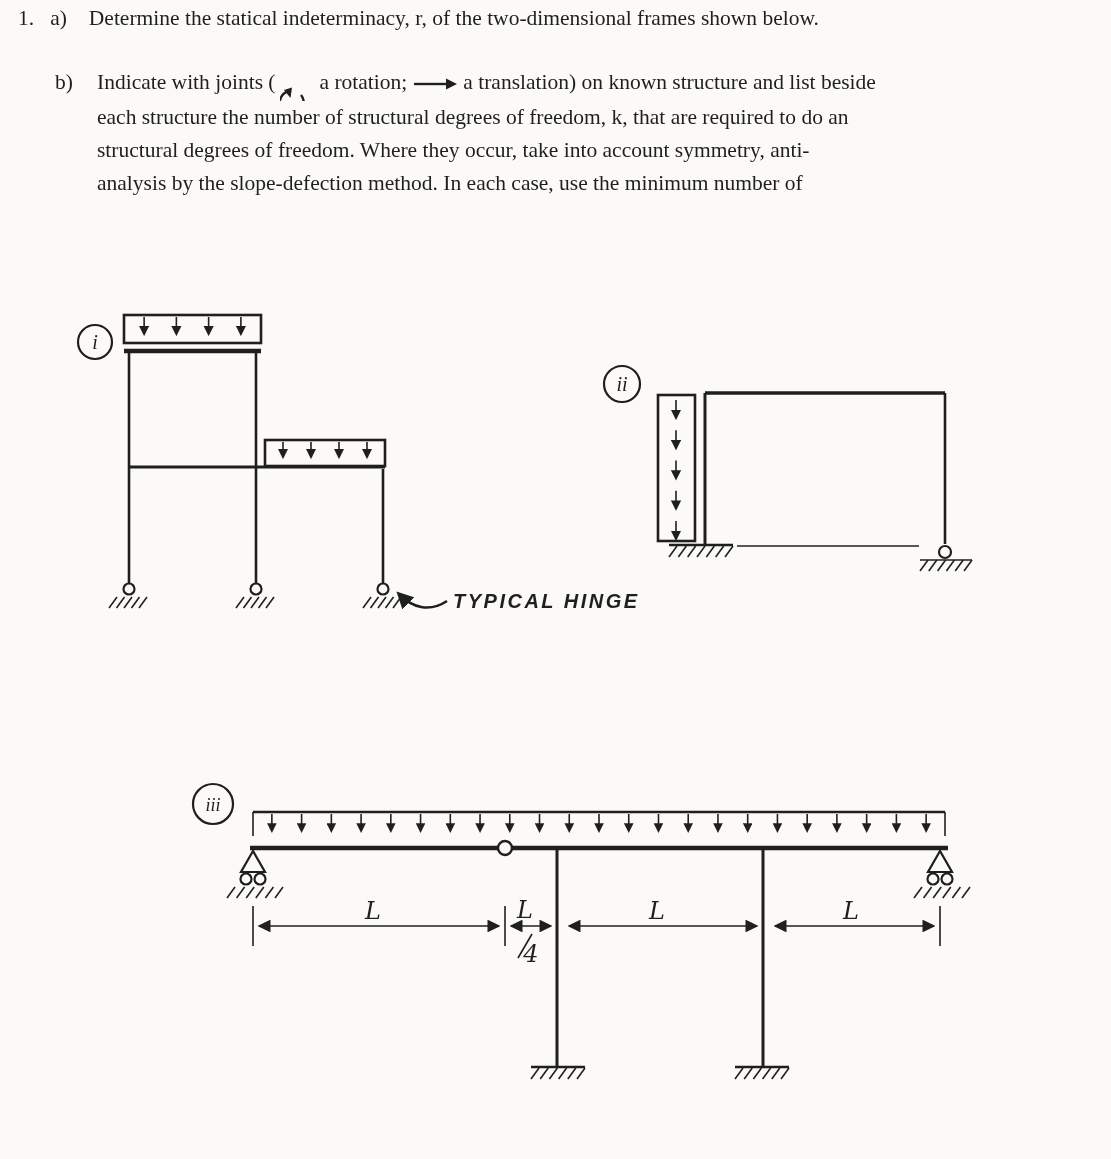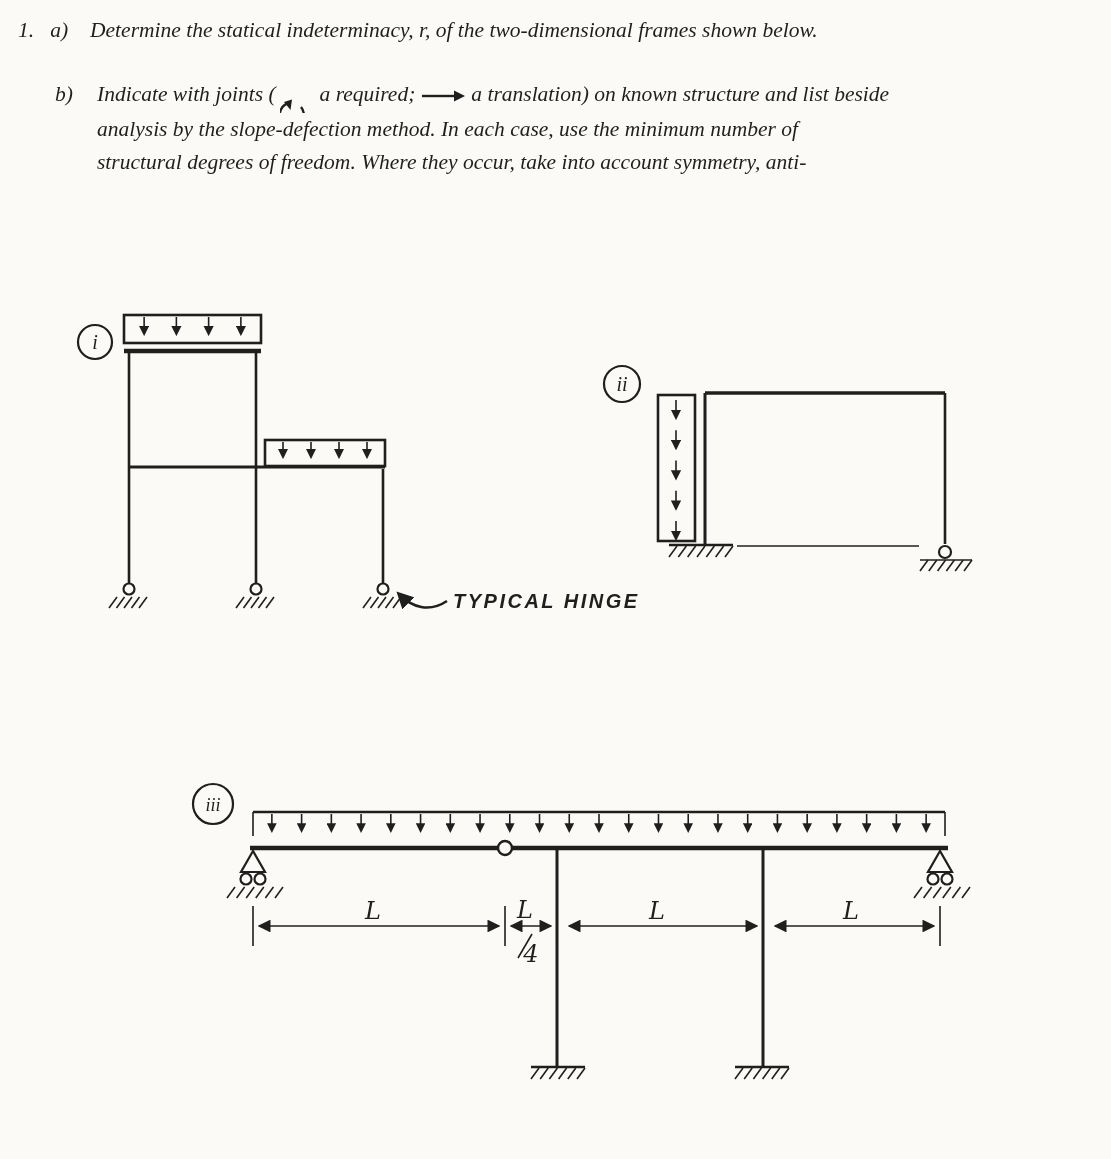--- a/index.html
+++ b/index.html
@@ -3,21 +3,21 @@
 <meta charset="utf-8">
 <style>
   :root{ --ink:#1f1f1f; --paper:#fbfaf6; }
   html,body{margin:0;padding:0;}
   body{background:#e9e8e4;}
   .page{
     position:relative; width:1111px; height:1159px; margin:0 auto;
     background:var(--paper); color:var(--ink);
     font-family:"Liberation Serif",serif; overflow:hidden;
   }
-  .text-block{ position:absolute; left:18px; top:14px; font-size:21.5px; line-height:33px;font-style:italic; }
+  .text-block{ position:absolute; left:18px; top:2px; font-size:21.5px; line-height:33px; }
   .row-a{ white-space:nowrap; }
   .row-a .n1{ margin-right:16px; }
   .row-a .n2{ margin-right:22px; }
   .row-b{ display:flex; margin-top:31px; margin-left:37px; }
   .row-b .blabel{ flex:0 0 42px; }
   .b-line{ white-space:nowrap; }
   .inline-icon{ display:inline-block; vertical-align:middle; margin:0 4px; }
   .inline-icon path, .inline-icon line{ stroke:var(--ink); fill:none; stroke-width:2.4; }
   .inline-icon .fill{ fill:var(--ink); stroke:none; }
 
@@ -47,27 +47,28 @@
     <div class="row-a">
       <span class="n1">1.</span><span class="n2">a)</span><span>Determine the statical indeterminacy, r, of the two-dimensional frames shown below.</span>
     </div>
     <div class="row-b">
       <span class="blabel">b)</span>
       <div>
         <div class="b-line">
           <span>Indicate with joints (</span><svg class="inline-icon" width="36" height="34" viewBox="0 0 36 34">
               <path d="M21 28 A 12 12 0 1 1 9 24"></path>
               <polygon class="fill" points="12,20.5 4,23 10.5,31"></polygon>
-            </svg><span>a required;</span><svg class="inline-icon" width="48" height="14" viewBox="0 0 48 14">
+            </svg><span>a rotation;</span><svg class="inline-icon" width="48" height="14" viewBox="0 0 48 14">
               <line x1="3" y1="7" x2="35" y2="7"></line>
               <polygon class="fill" points="35,1.5 46,7 35,12.5"></polygon>
             </svg><span>a translation) on known structure and list beside</span>
         </div>
+        <div class="b-line">each structure the number of structural degrees of freedom, k, that are required to do an</div>
+        <div class="b-line">structural degrees of freedom.  Where they occur, take into account symmetry, anti-</div>
         <div class="b-line">analysis by the slope-defection method.  In each case, use the minimum number of</div>
-        <div class="b-line">structural degrees of freedom.  Where they occur, take into account symmetry, anti-</div>
       </div>
     </div>
   </div>
 
   <svg class="fig" style="left:55px;top:300px" width="660" height="330" viewBox="0 0 660 330">
     <defs>
       <marker id="ar1" viewBox="0 0 10 10" refX="7" refY="5" markerWidth="6.5" markerHeight="6.5" orient="auto">
         <path d="M0 0 L10 5 L0 10 z" class="fill"></path>
       </marker>
     </defs>

